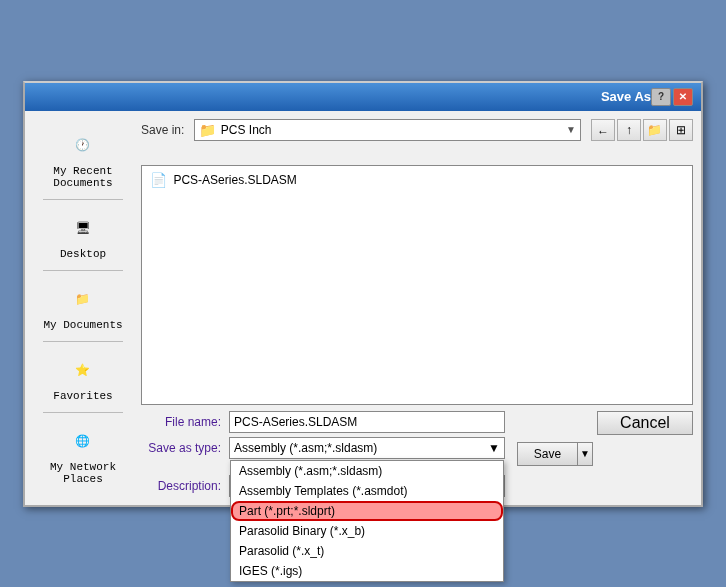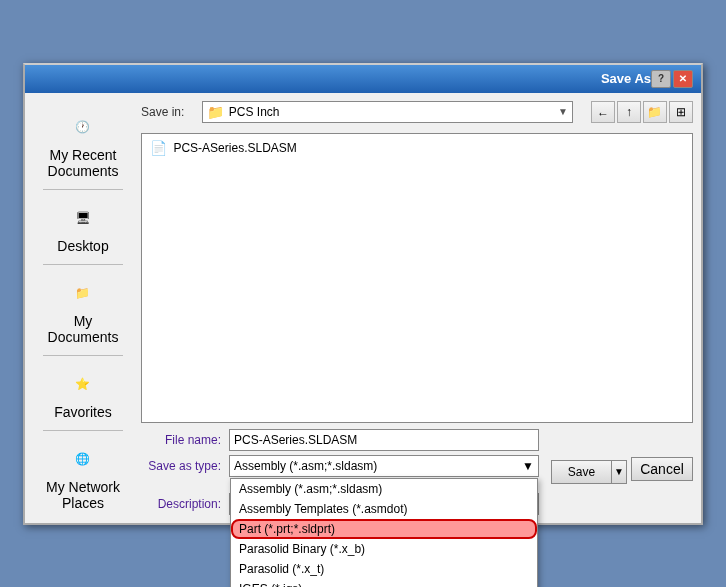--- a/index.html
+++ b/index.html
@@ -81,34 +81,35 @@
     }
     .sidebar-item .icon {
       width: 36px;
       height: 36px;
       margin-bottom: 2px;
       display: flex;
       align-items: center;
       justify-content: center;
     }
     .sidebar-item .label {
-      font-size: 14px;
+      font-size: 11px;
       color: #000;
+      font-family: Liberation Mono, monospace;
     }
     .main-area {
       flex: 1;
       display: flex;
       flex-direction: column;
       gap: 6px;
     }
     .toolbar {
       display: flex;
       align-items: center;
-      gap: 18px;
-      margin-bottom: 4px;
+      gap: 10px;
+      margin-bottom: 18px;
     }
     .toolbar-label {
       font-size: 12px;
       color: #333;
     }
     .save-in-combo {
       flex: 1;
       height: 22px;
       border: 1px solid #888;
       background: #fff;
@@ -198,30 +199,29 @@
       cursor: pointer;
       position: relative;
     }
     .action-buttons {
       display: flex;
       flex-direction: row;
       gap: 4px;
       margin-left: 4px;
     }
     .action-btn {
-      width: 62px;
+      width: 96px;
       height: 24px;
       border: 1px solid #888;
       background: linear-gradient(to bottom, #f5f5f5, #d8d8d8);
       cursor: pointer;
-      font-size: 14px;
-      display: flex;
-      align-items: center;
-      justify-content: center;
-      margin-top: 28px;
+      font-size: 16px;
+      display: flex;
+      align-items: center;
+      justify-content: center;
     }
     .save-btn-group {
       display: flex;
       align-items: center;
     }
     .save-main {
       width: 60px;
       height: 24px;
       border: 1px solid #888;
       border-right: none;

